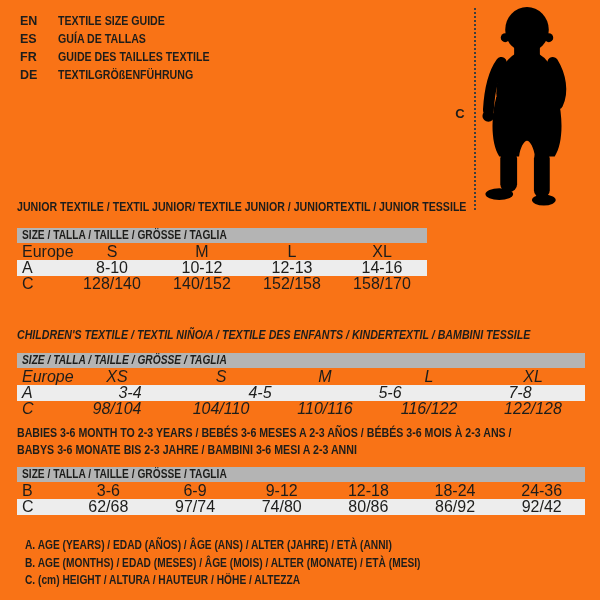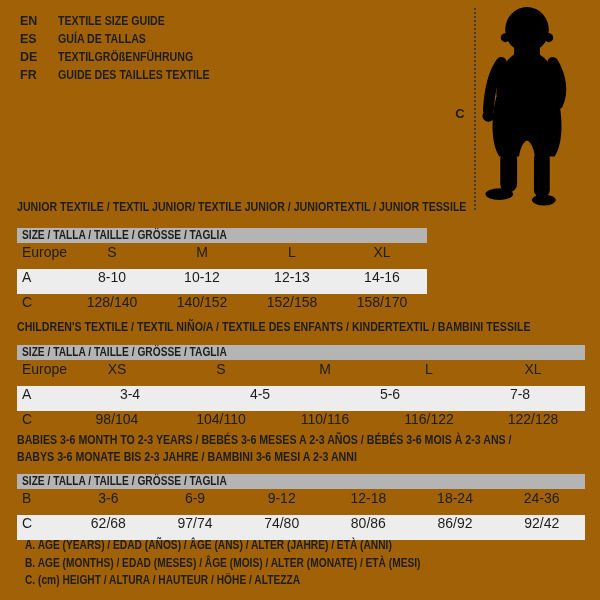--- a/index.html
+++ b/index.html
@@ -1,47 +1,47 @@
 <!DOCTYPE html>
 <html><head>
 <meta charset="utf-8">
 <style>
   * { margin:0; padding:0; box-sizing:border-box; }
   html,body { background:#fff; }
   .canvas {
-    position:relative; width:600px; height:600px; background:#a16207;
+    position:relative; width:600px; height:600px; background:#f97316;
     font-family:"Liberation Sans", sans-serif; color:#1d1d1b; overflow:hidden;
   }
   .cx { display:inline-block; transform:scaleX(0.85); transform-origin:0 50%; white-space:nowrap; }
 
   
   .lang-block { position:absolute; top:12px; left:20px; }
   .lang-row { display:flex; height:18px; line-height:18px; font-weight:bold; font-size:12.5px; }
   .lang-code { width:38px; }
   .lang-label { white-space:nowrap; }
 
   
   .dotted-line { position:absolute; left:474px; top:8px; height:202px; width:0;
                  border-left:2px dotted #3f3f3f; }
   .height-label { position:absolute; left:452px; top:106px; width:16px; text-align:center;
                   font-weight:bold; font-size:13px; }
   .baby-svg { position:absolute; left:482px; top:6px; }
 
   
   .size-table { position:absolute; left:17px; }
   .t1 { top:199px; width:410px; }
-  .t2 { top:319px; width:568px; }
-  .t3 { top:425px; width:568px;margin-top:7px; }
+  .t2 { top:327px; width:568px;font-style:italic; }
+  .t3 { top:425px; width:568px; }
   .t1 .titles { height:29px; }
   .t2 .titles { height:26px; }
   .t3 .titles { height:42px; }
   .title-line { font-weight:bold; font-size:12.5px; line-height:17px; white-space:nowrap; }
   .size-bar { height:15px; line-height:15px; background:#b4b4b4; font-weight:bold;
               font-size:12px; padding-left:5px; margin-bottom:1px; }
-  .trow { display:flex; height:25px; line-height:16px; font-size:14px; }
+  .trow { display:flex; height:16px; line-height:16px; font-size:16px; }
   .trow.shaded { background:#ededed; }
   .row-label { padding-left:5px; }
   .t1 .row-label { width:50px; }
   .t2 .row-label, .t3 .row-label { width:48px; }
   .cell { flex:1; text-align:center; }
 
   
   .footnotes { position:absolute; left:17px; top:537px; }
   .footnote { font-weight:bold; font-size:12px; line-height:17.5px; white-space:nowrap;margin-left:8px; }
 </style>
@@ -53,26 +53,26 @@
   <div class="lang-block" id="langBlock">
       <div class="lang-row">
         <span class="lang-code">EN</span>
         <span class="lang-label cx">TEXTILE SIZE GUIDE</span>
       </div>
       <div class="lang-row">
         <span class="lang-code">ES</span>
         <span class="lang-label cx">GUÍA DE TALLAS</span>
       </div>
       <div class="lang-row">
+        <span class="lang-code">FR</span>
+        <span class="lang-label cx">GUIDE DES TAILLES TEXTILE</span>
+      </div>
+      <div class="lang-row">
         <span class="lang-code">DE</span>
         <span class="lang-label cx">TEXTILGRÖßENFÜHRUNG</span>
-      </div>
-      <div class="lang-row">
-        <span class="lang-code">FR</span>
-        <span class="lang-label cx">GUIDE DES TAILLES TEXTILE</span>
       </div>
     </div>
 
   <div class="height-label">C</div>
   <div class="dotted-line"></div>
 
   <svg class="baby-svg" width="90" height="200" viewBox="0 0 90 202" aria-hidden="true">
     <g fill="#000000">
       <ellipse cx="45" cy="24" rx="22" ry="23"></ellipse>
       <circle cx="23" cy="32" r="4.5"></circle>

